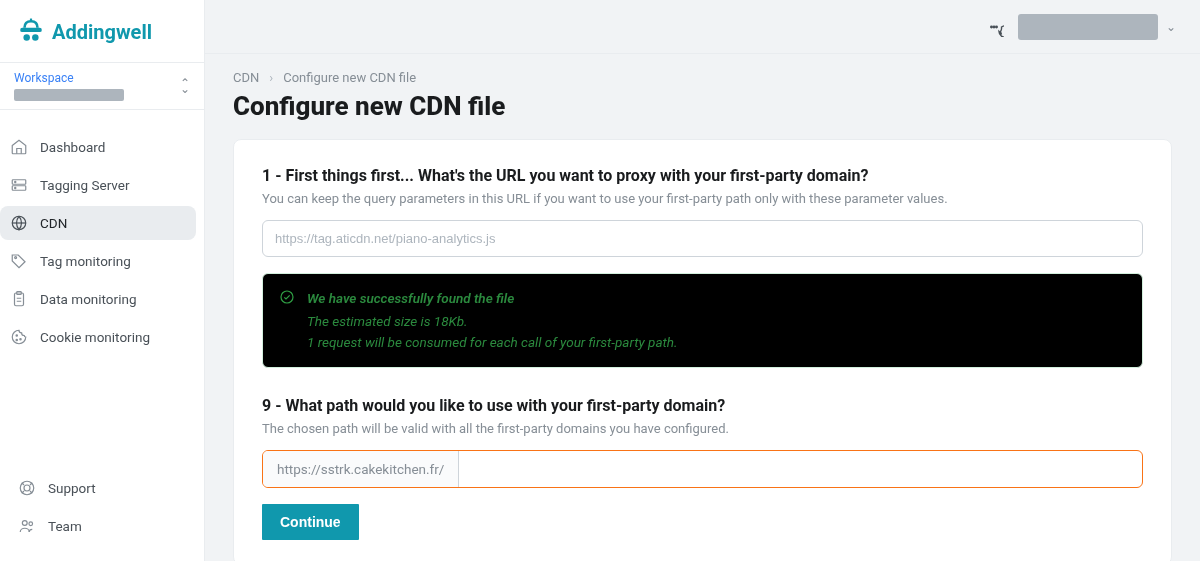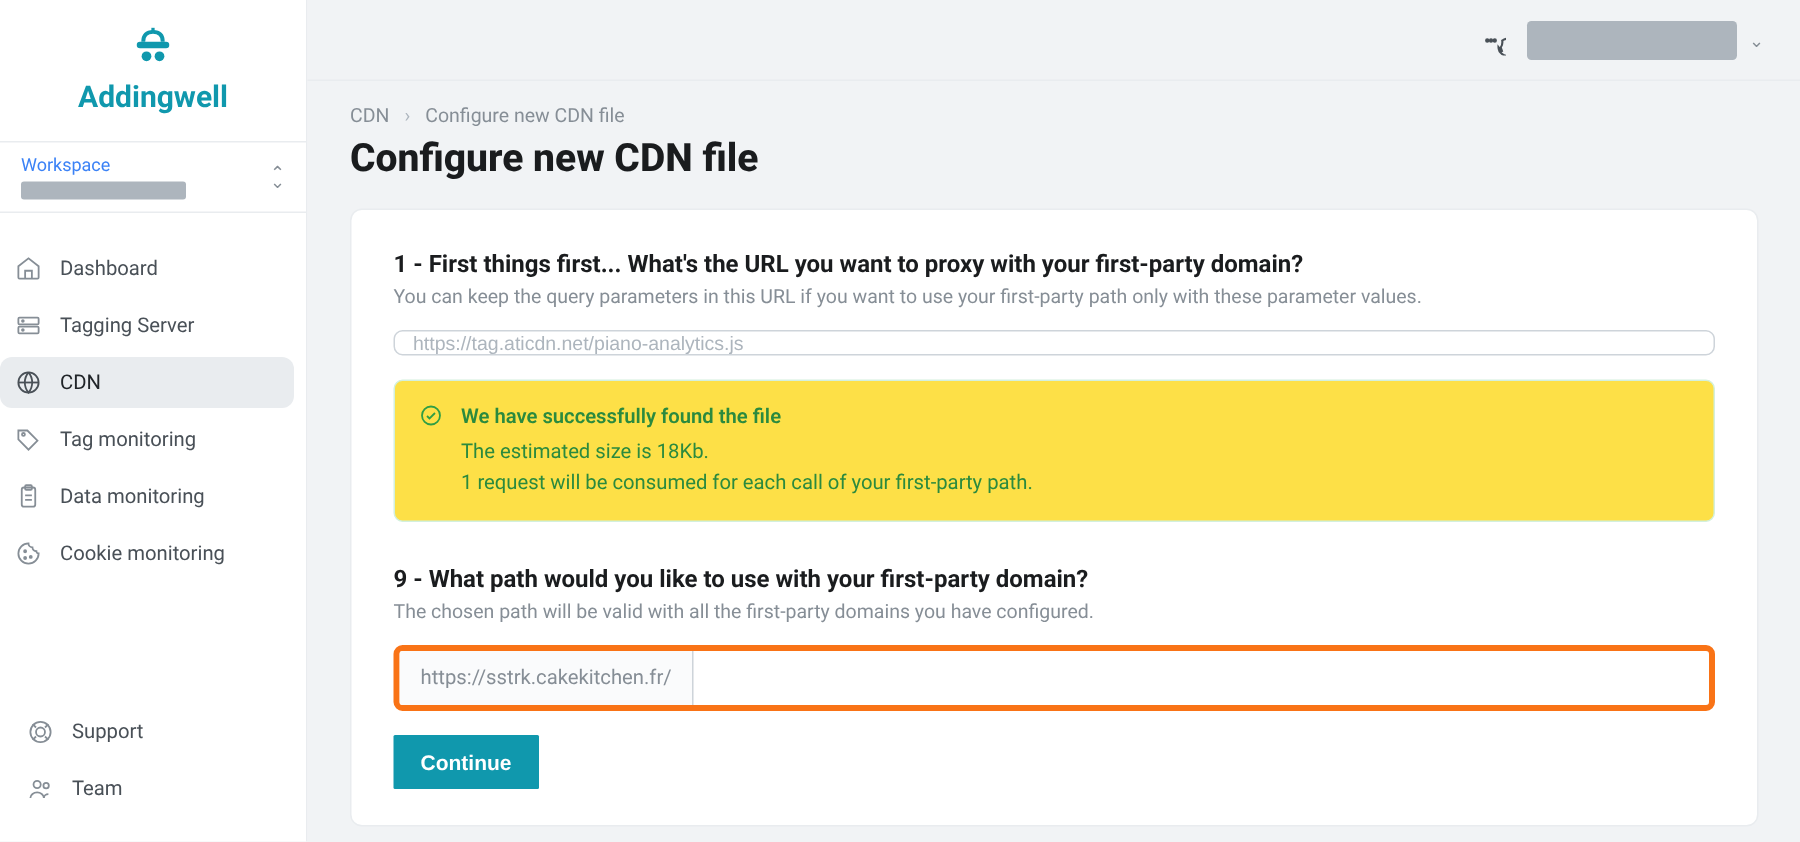--- a/index.html
+++ b/index.html
@@ -20,28 +20,27 @@
     left: 0; top: 0;
     width: 205px;
     height: 100%;
     background: #ffffff;
     border-right: 1px solid #e9ecef;
     display: flex;
     flex-direction: column;
   }
   .brand {
     display: flex;
-    align-items: center;
+    align-items: flex-end;
     gap: 8px;
     padding: 18px 18px 18px 18px;
     color: #1098ad;
     font-weight: 700;
     font-size: 20px;
     cursor: default;
-    flex-direction: column;
   }
   .brand svg { flex: 0 0 auto; }
   .workspace {
     padding: 8px 14px 8px 14px;
     border-top: 1px solid #e9ecef;
     border-bottom: 1px solid #e9ecef;
     position: relative;
     cursor: pointer;
   }
   .workspace-label {
@@ -146,50 +145,51 @@
   }
   .sect-sub {
     font-size: 13px;
     color: #868e96;
     margin-bottom: 14px;
   }
   .url-input {
     width: 100%;
     border: 1px solid #ced4da;
     border-radius: 6px;
-    padding: 0 12px;
+    padding: 10px 12px;
     font-size: 13px;
     color: #212529;
     background: #fff;
   }
   .url-input::placeholder { color: #adb5bd; }
   .alert-success {
     margin-top: 16px;
-    background: #fde047;
+    background: #000000;
     border: 1px solid #d3f0dd;
     border-radius: 6px;
     padding: 14px 16px 14px 44px;
     position: relative;
     color: #2b8a3e;
     font-size: 13.5px;
     line-height: 1.55;
+    font-style: italic;
   }
   .alert-success .ok-icon {
     position: absolute;
     left: 16px;
     top: 15px;
     width: 16px; height: 16px;
     stroke: #2f9e44;
   }
   .alert-success .headline { font-weight: 600; margin-bottom: 2px; }
   .section2 { margin-top: 28px; }
   .path-row {
     display: flex;
     align-items: stretch;
-    border: 4px solid #f97316;
+    border: 1px solid #f97316;
     border-radius: 6px;
     overflow: hidden;
     margin-bottom: 16px;
   }
   .path-prefix {
     background: #fafbfc;
     border-right: 1px solid #ced4da;
     padding: 10px 14px;
     color: #868e96;
     font-size: 13.5px;

